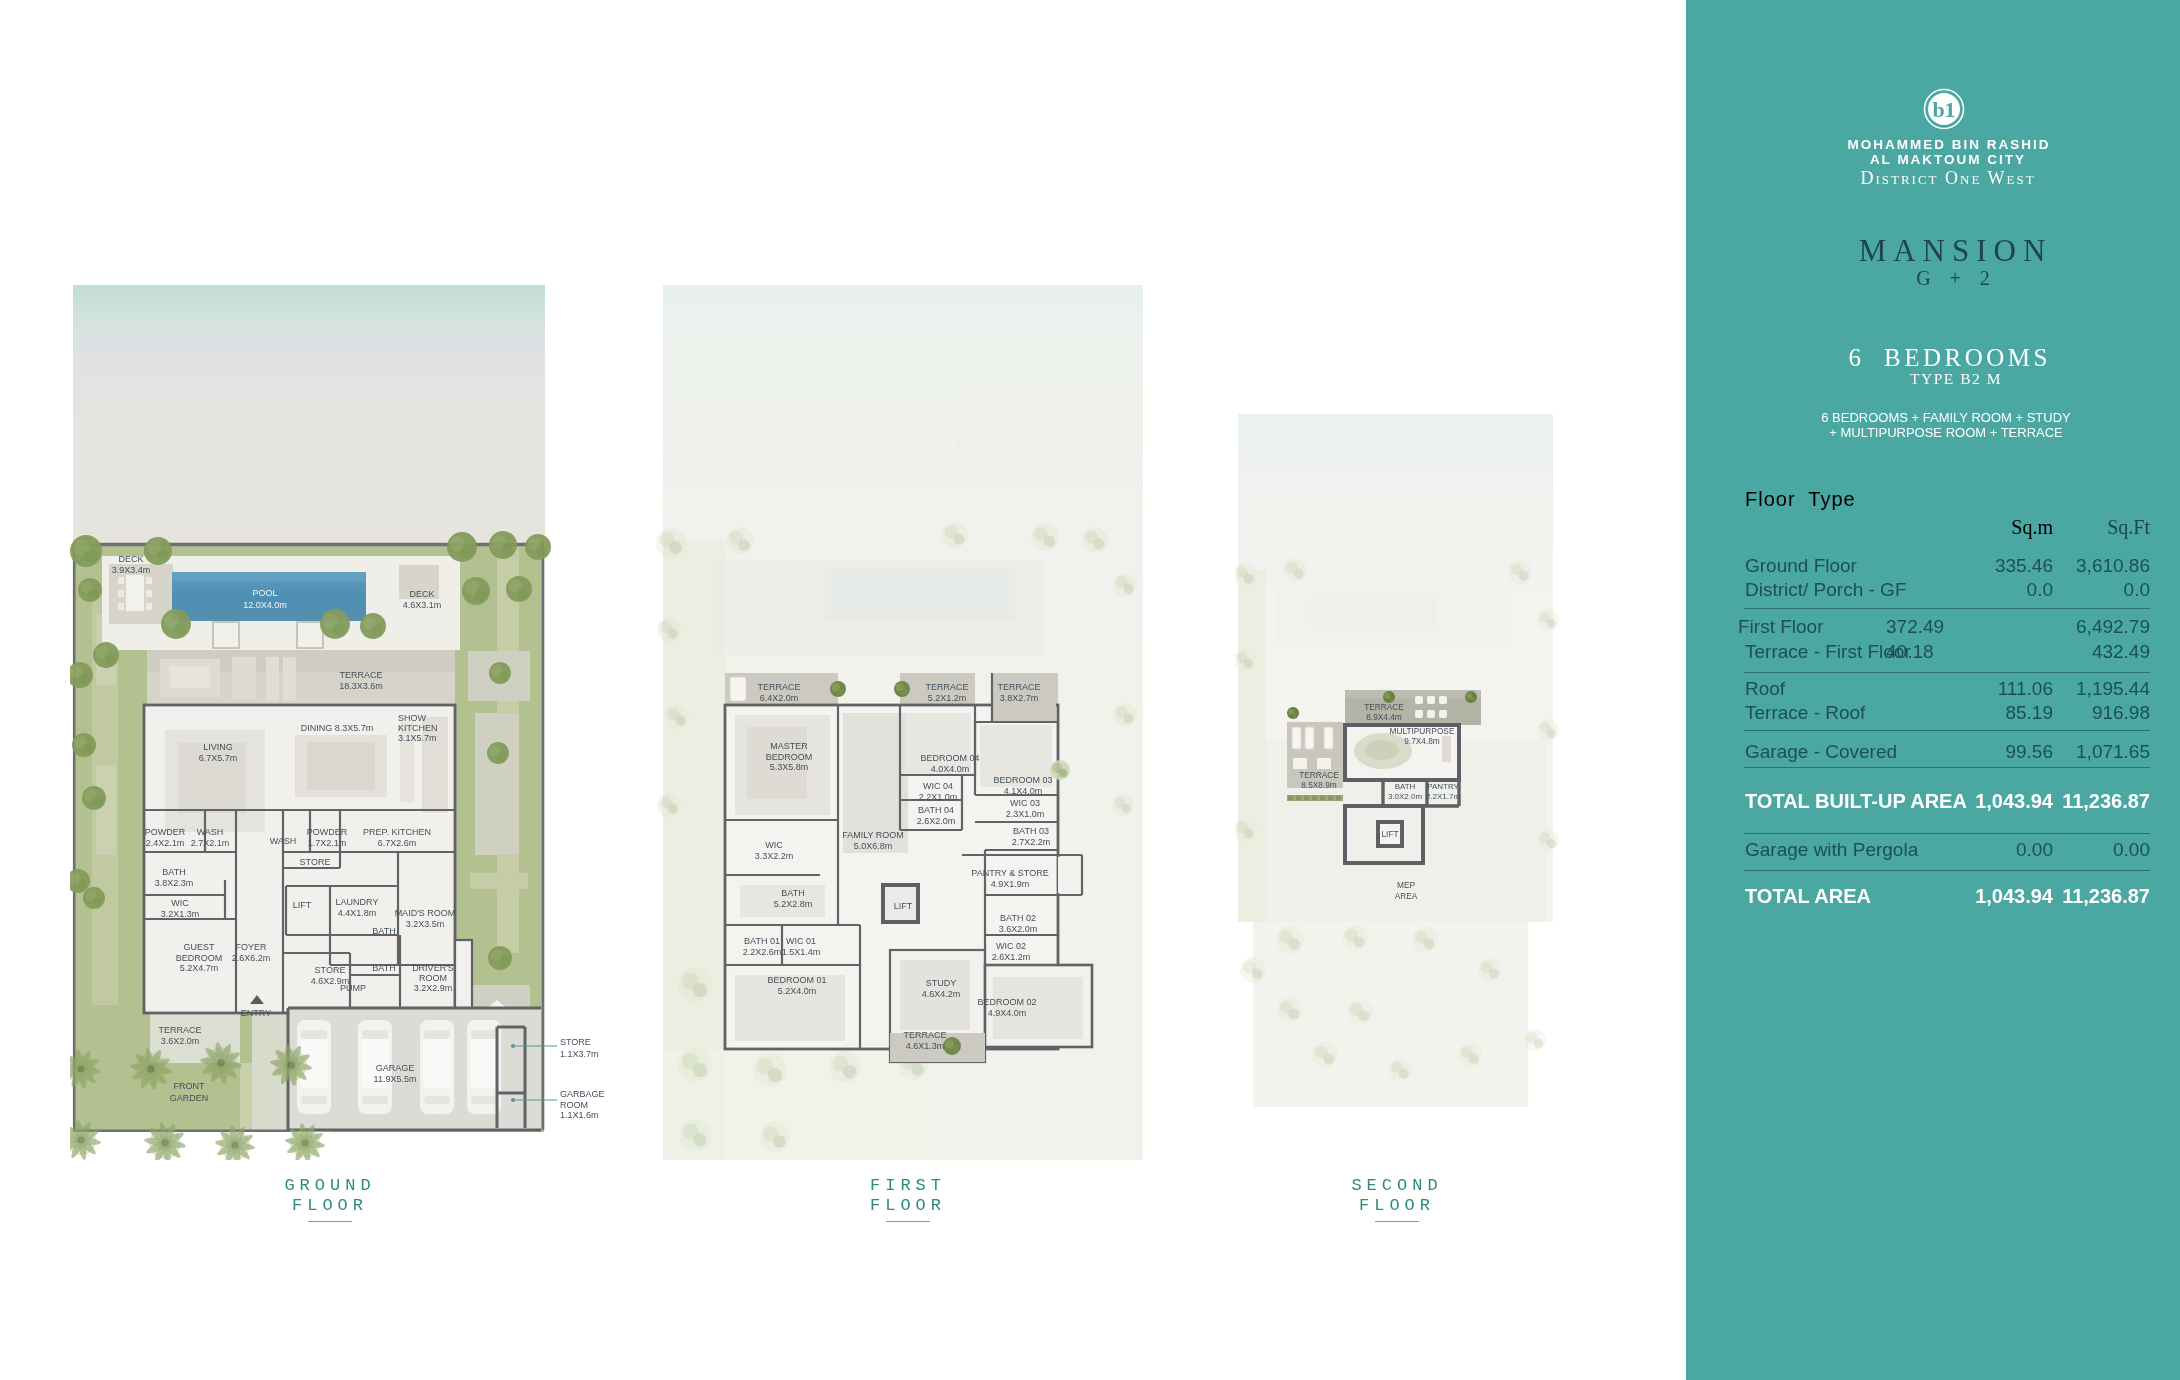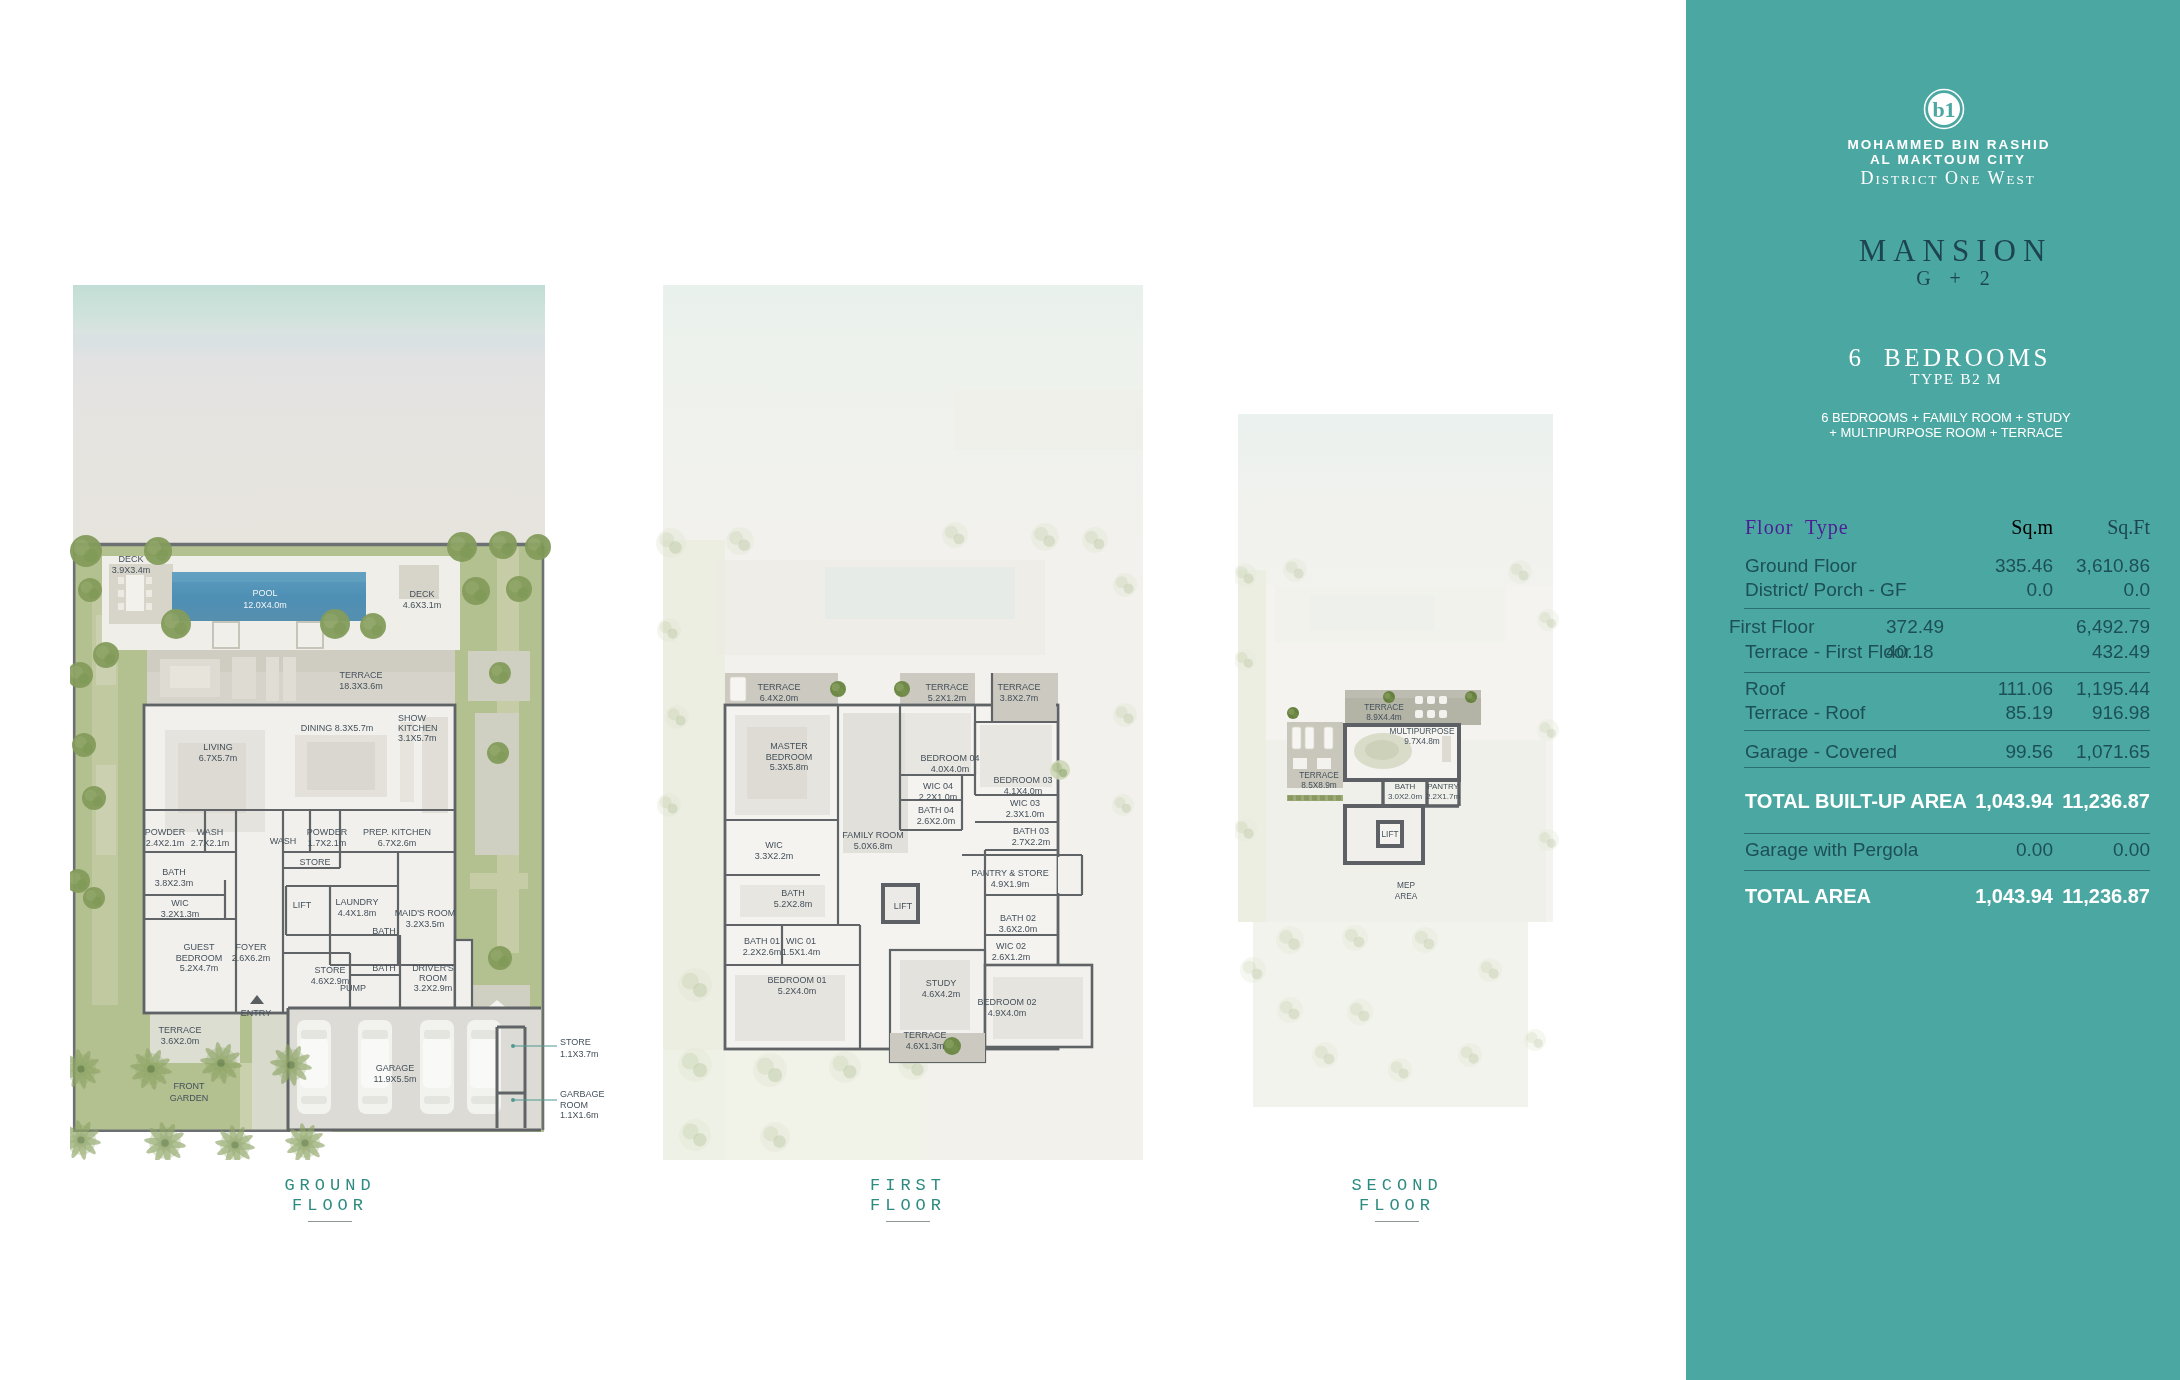--- a/index.html
+++ b/index.html
@@ -838,33 +838,33 @@
 <div class="abs" style="left:34px;top:233px;width:464px;text-align:center;color:#1d4551;
   font-family:'Liberation Serif',serif;font-size:31px;letter-spacing:7px;text-indent:7px">MANSION</div>
 <div class="abs" style="left:35px;top:267px;width:464px;text-align:center;color:#1d4551;
   font-family:'Liberation Serif',serif;font-size:20px;letter-spacing:7px;text-indent:7px">G + 2</div>
 <div class="abs wt" style="left:30px;top:344px;width:464px;text-align:center;
   font-family:'Liberation Serif',serif;font-size:25px;letter-spacing:3.5px;text-indent:3.5px">6&nbsp;&nbsp;BEDROOMS</div>
 <div class="abs wt" style="left:38px;top:370px;width:464px;text-align:center;
   font-family:'Liberation Serif',serif;font-size:15.5px;letter-spacing:1.5px">TYPE B2 M</div>
 <div class="abs wt" style="left:28px;top:410px;width:464px;text-align:center;
   font-size:13px;line-height:15px">6 BEDROOMS + FAMILY ROOM + STUDY<br>+ MULTIPURPOSE ROOM + TERRACE</div>
-<div class="abs" style="left:59px;top:516px;color:#4c1d95;font-family:Liberation Serif, serif;
+<div class="abs" style="left:59px;top:488px;color:#000000;font-family:Liberation Sans, sans-serif;
   font-size:20px;letter-spacing:1px">Floor&nbsp; Type</div>
 <div class="abs" style="left:200px;top:516px;width:167px;text-align:right;color:#000000;
   font-family:'Liberation Serif',serif;font-size:20px">Sq.m</div>
 <div class="abs" style="left:320px;top:516px;width:144px;text-align:right;color:#1d4551;
   font-family:'Liberation Serif',serif;font-size:20px">Sq.Ft</div>
 <div class="srow" style="left:59px;top:555px">Ground Floor</div>
       <div class="srow" style="left:200px;top:555px;width:167px;text-align:right">335.46</div>
       <div class="srow" style="left:320px;top:555px;width:144px;text-align:right">3,610.86</div>
       <div class="srow" style="left:59px;top:579px">District/ Porch - GF</div>
       <div class="srow" style="left:200px;top:579px;width:167px;text-align:right">0.0</div>
       <div class="srow" style="left:320px;top:579px;width:144px;text-align:right">0.0</div>
-      <div class="srow" style="left:43px;top:616px">First Floor</div>
+      <div class="srow" style="left:52px;top:616px">First Floor</div>
       <div class="srow" style="left:200px;top:616px;width:167px;text-align:left">372.49</div>
       <div class="srow" style="left:320px;top:616px;width:144px;text-align:right">6,492.79</div>
       <div class="srow" style="left:59px;top:641px">Terrace - First Floor</div>
       <div class="srow" style="left:200px;top:641px;width:167px;">40.18</div>
       <div class="srow" style="left:320px;top:641px;width:144px;text-align:right">432.49</div>
       <div class="srow" style="left:59px;top:678px">Roof</div>
       <div class="srow" style="left:200px;top:678px;width:167px;text-align:right">111.06</div>
       <div class="srow" style="left:320px;top:678px;width:144px;text-align:right">1,195.44</div>
       <div class="srow" style="left:59px;top:702px">Terrace - Roof</div>
       <div class="srow" style="left:200px;top:702px;width:167px;text-align:right">85.19</div>

